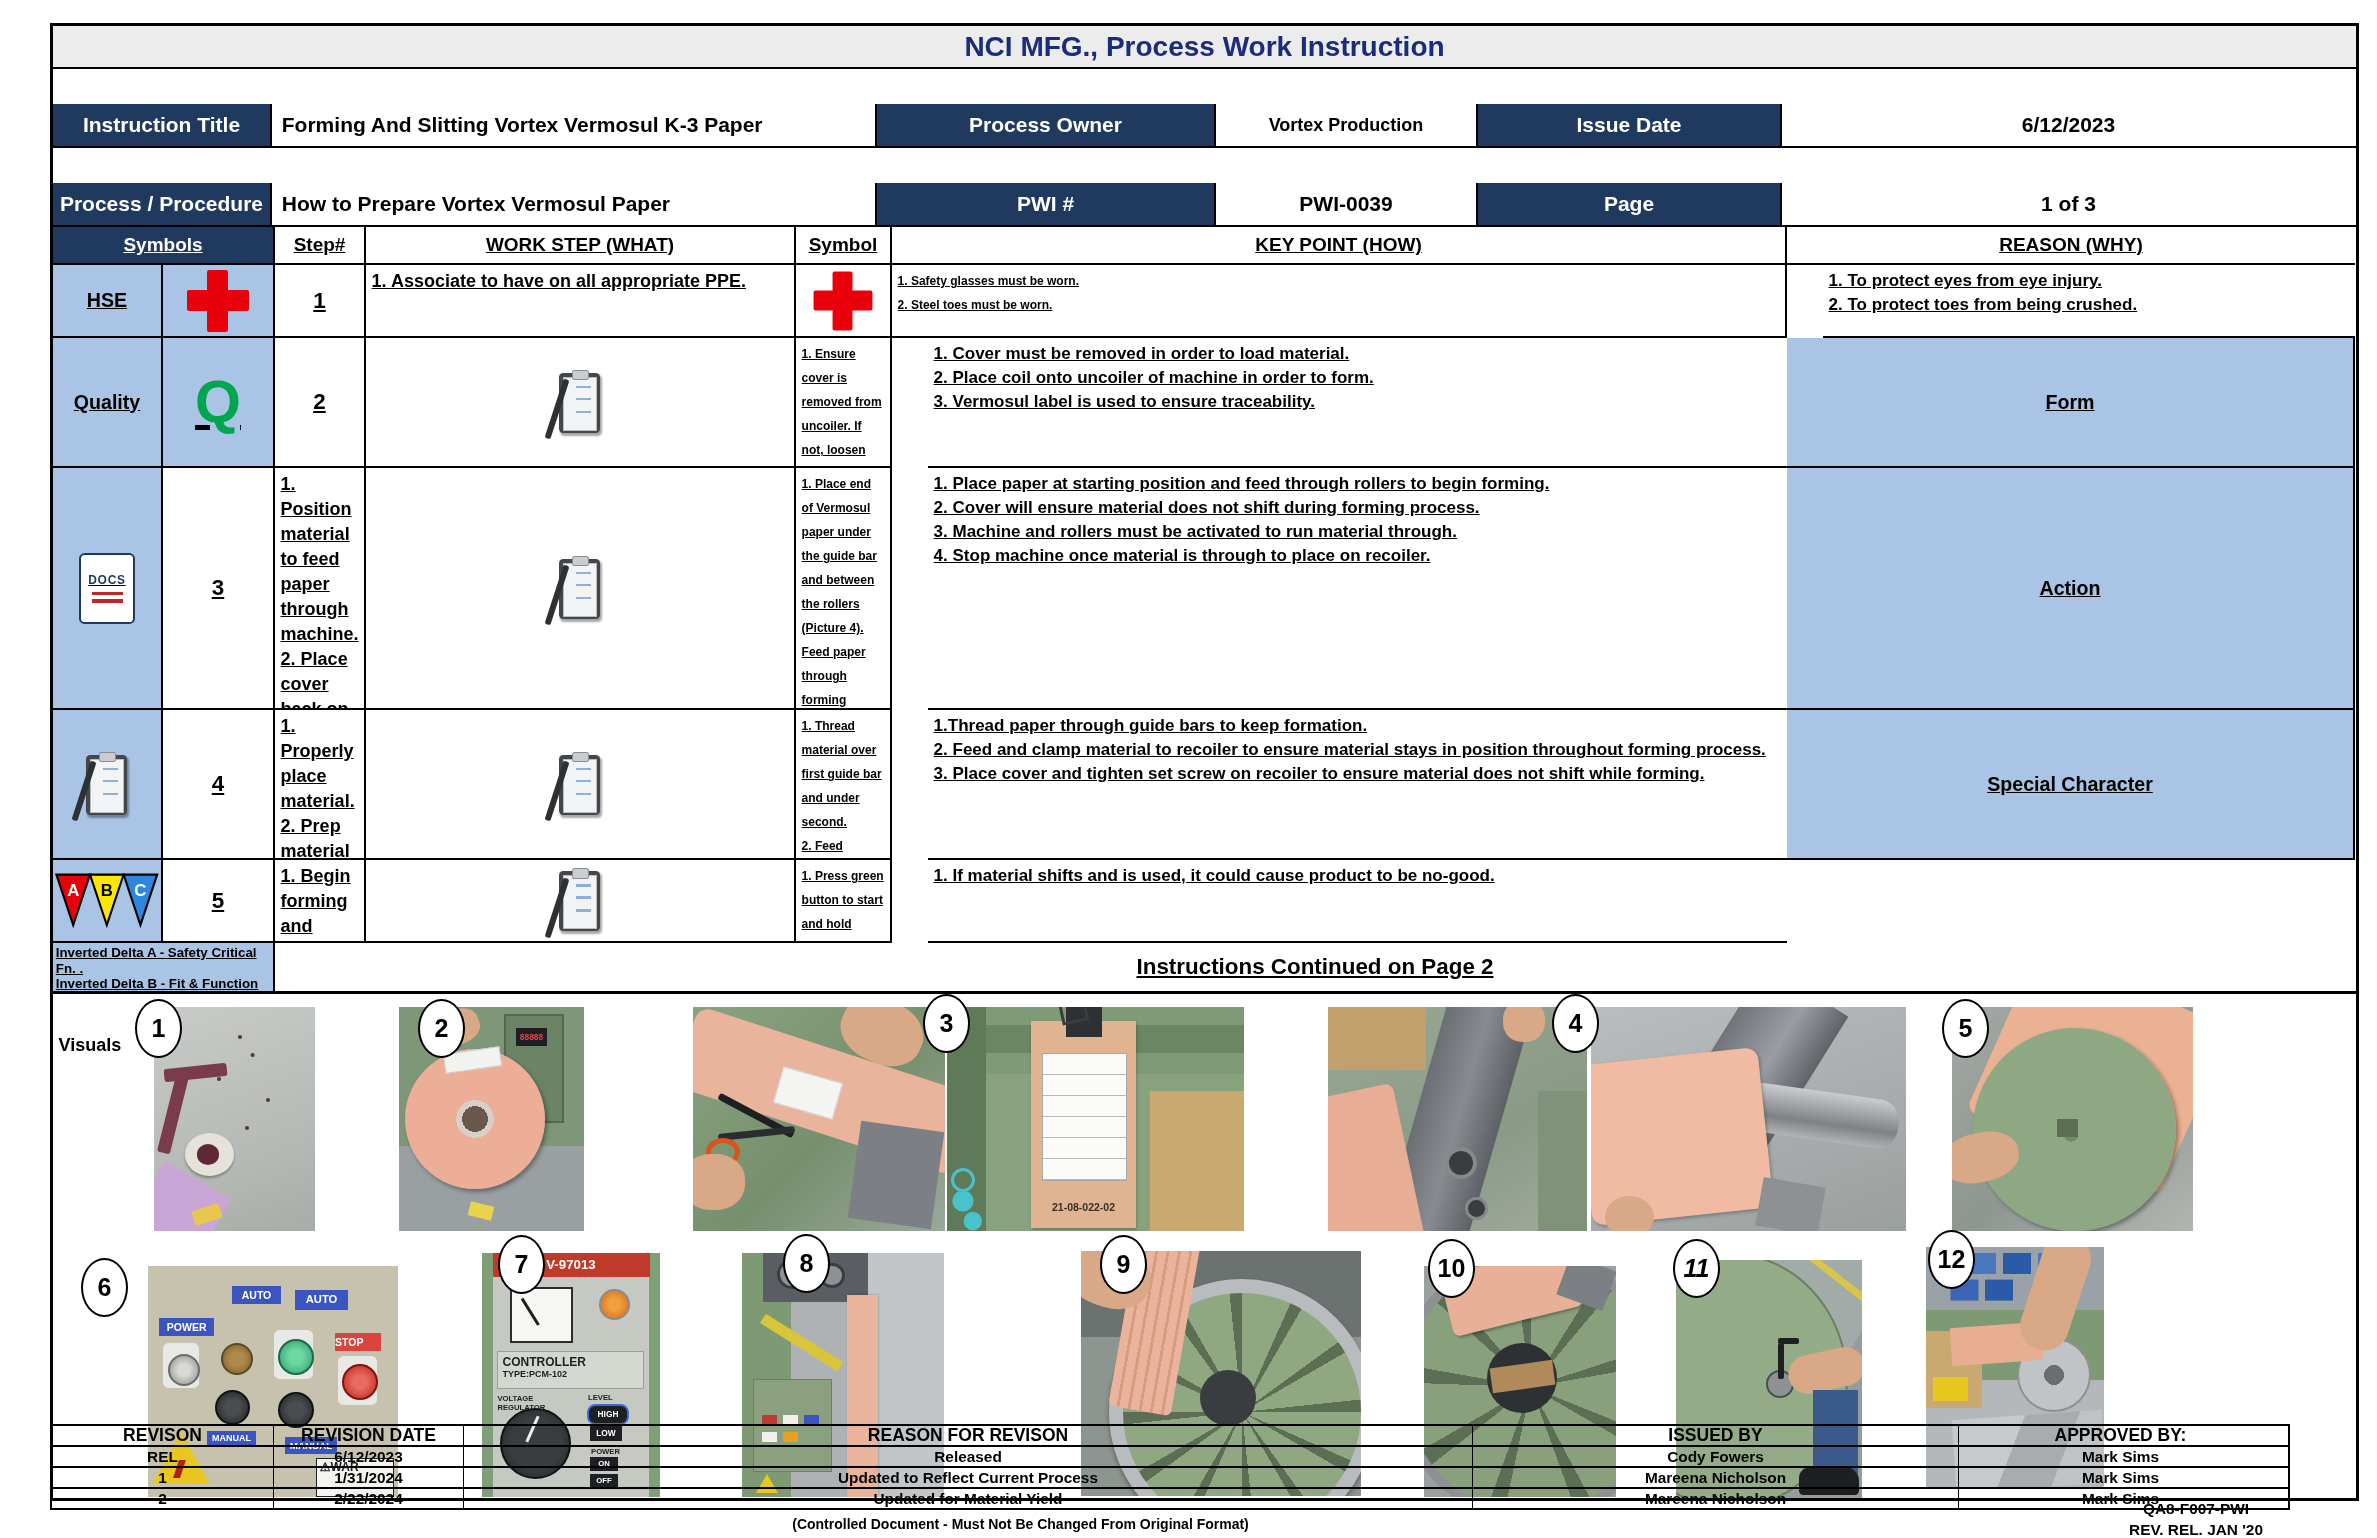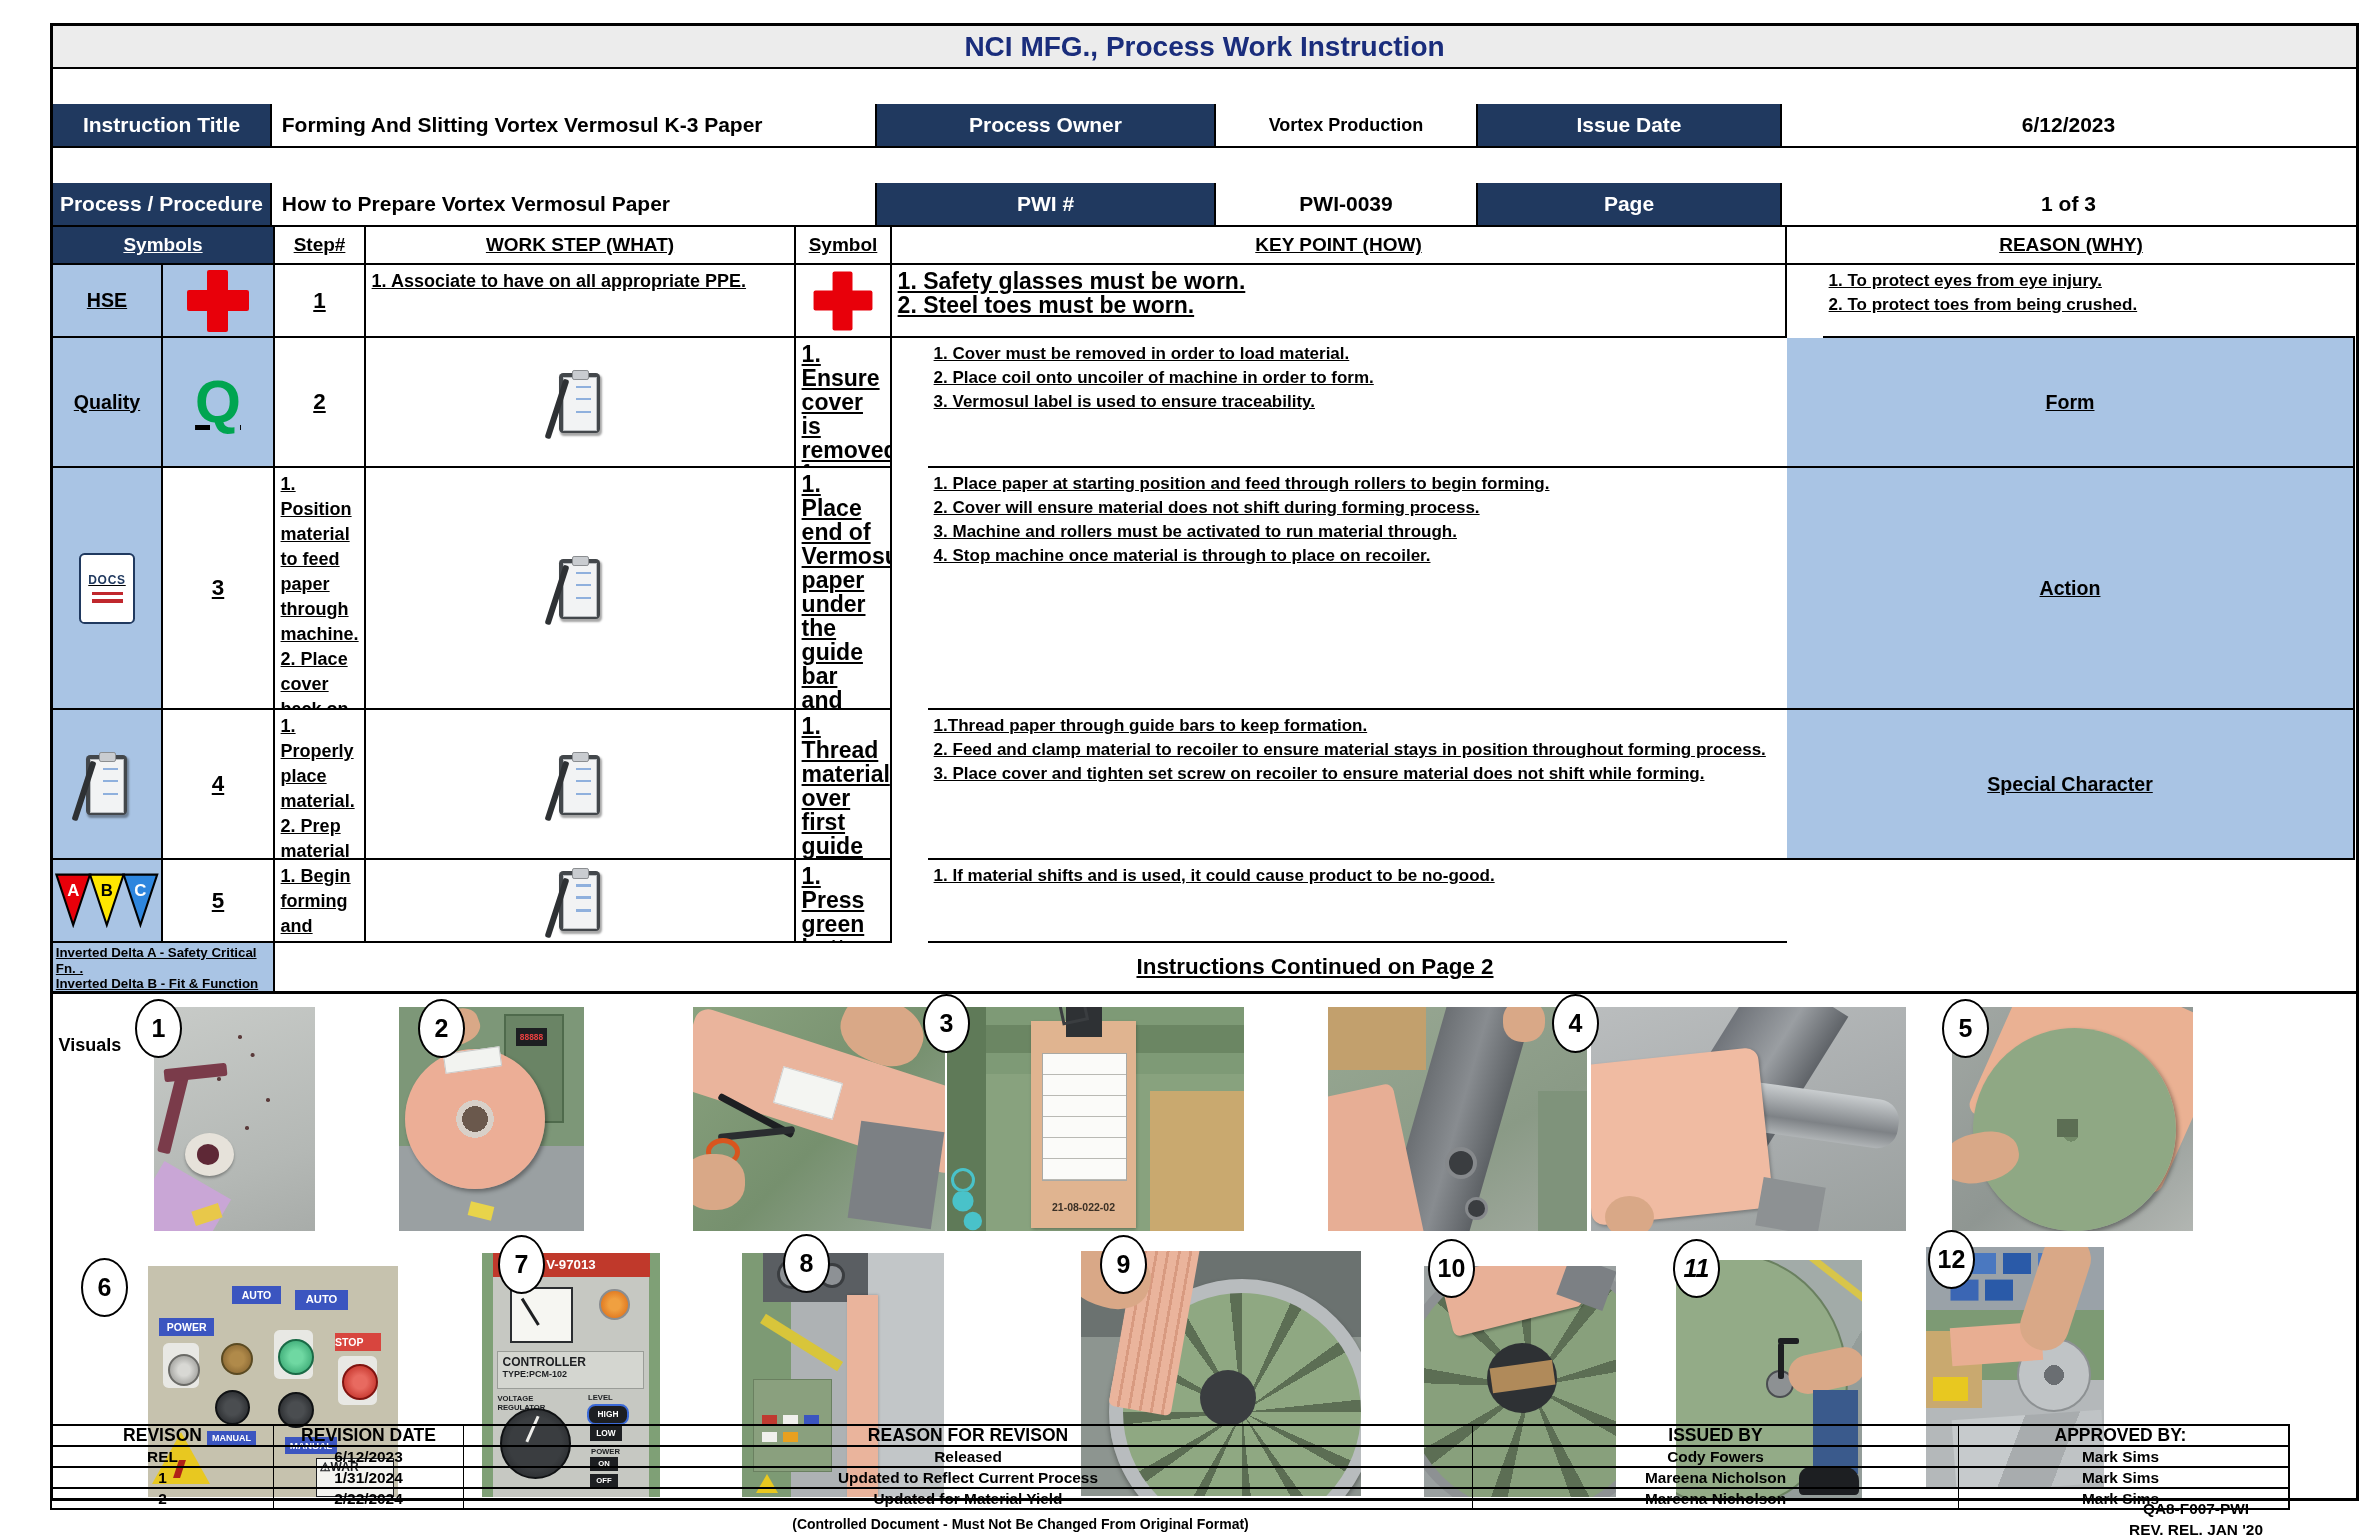--- a/index.html
+++ b/index.html
@@ -18,21 +18,21 @@
   .itable{display:grid;grid-template-columns:110px 112px 91px 430px 96px 895px 568px;
           grid-template-rows:38px 73px 130px 242px 150px 83px 48px;}
   .itable>div{box-sizing:border-box;border-right:2.1px solid #000;border-bottom:2.1px solid #000;overflow:hidden;position:relative;text-decoration:underline;}
   .itable>div.lastc{border-right:none;}
   .th{display:flex;align-items:center;justify-content:center;font-size:19px;border-bottom-width:2.8px !important;}
   .thnavy{background:#20395f;color:#fff;grid-column:span 2;}
   .cat{background:#a9c4e4;display:flex;align-items:center;justify-content:center;font-size:19.6px;text-align:center;padding:2.8px;}
   .icell{background:#a9c4e4;display:flex;align-items:center;justify-content:center;}
   .stepc{display:flex;align-items:center;justify-content:center;font-size:22.4px;}
   .txt{font-size:18px;line-height:25px;padding:4.2px 5.6px;white-space:pre-line;}
-  .kp{font-size:23px;line-height:24px;padding:4.2px 5.6px;white-space:pre-line;}
+  .kp{font-size:12px;line-height:24px;padding:4.2px 5.6px;white-space:pre-line;}
   .rsn{font-size:17px;line-height:24px;padding:4.2px 5.6px;white-space:pre-line;margin-left:36px;}
   .symc{display:flex;align-items:center;justify-content:center;}
   .hb{border-bottom-width:2.8px !important;}
   .legend{grid-column:span 2;background:#a9c4e4;font-size:13.3px;line-height:15.4px;padding:2.1px 2.8px;border-bottom:none !important;}
   .banner{grid-column:span 5;display:flex;align-items:center;justify-content:center;font-size:22.4px;border-bottom:none !important;border-right:none !important;}
   
   .cross{position:relative;width:62px;height:62px;}
   .cross i{position:absolute;background:#e8000a;border-radius:2.1px;}
   .cross .v{left:20px;top:0;width:21px;height:62px;}
   .cross .h{left:0;top:20px;width:62px;height:21px;}

